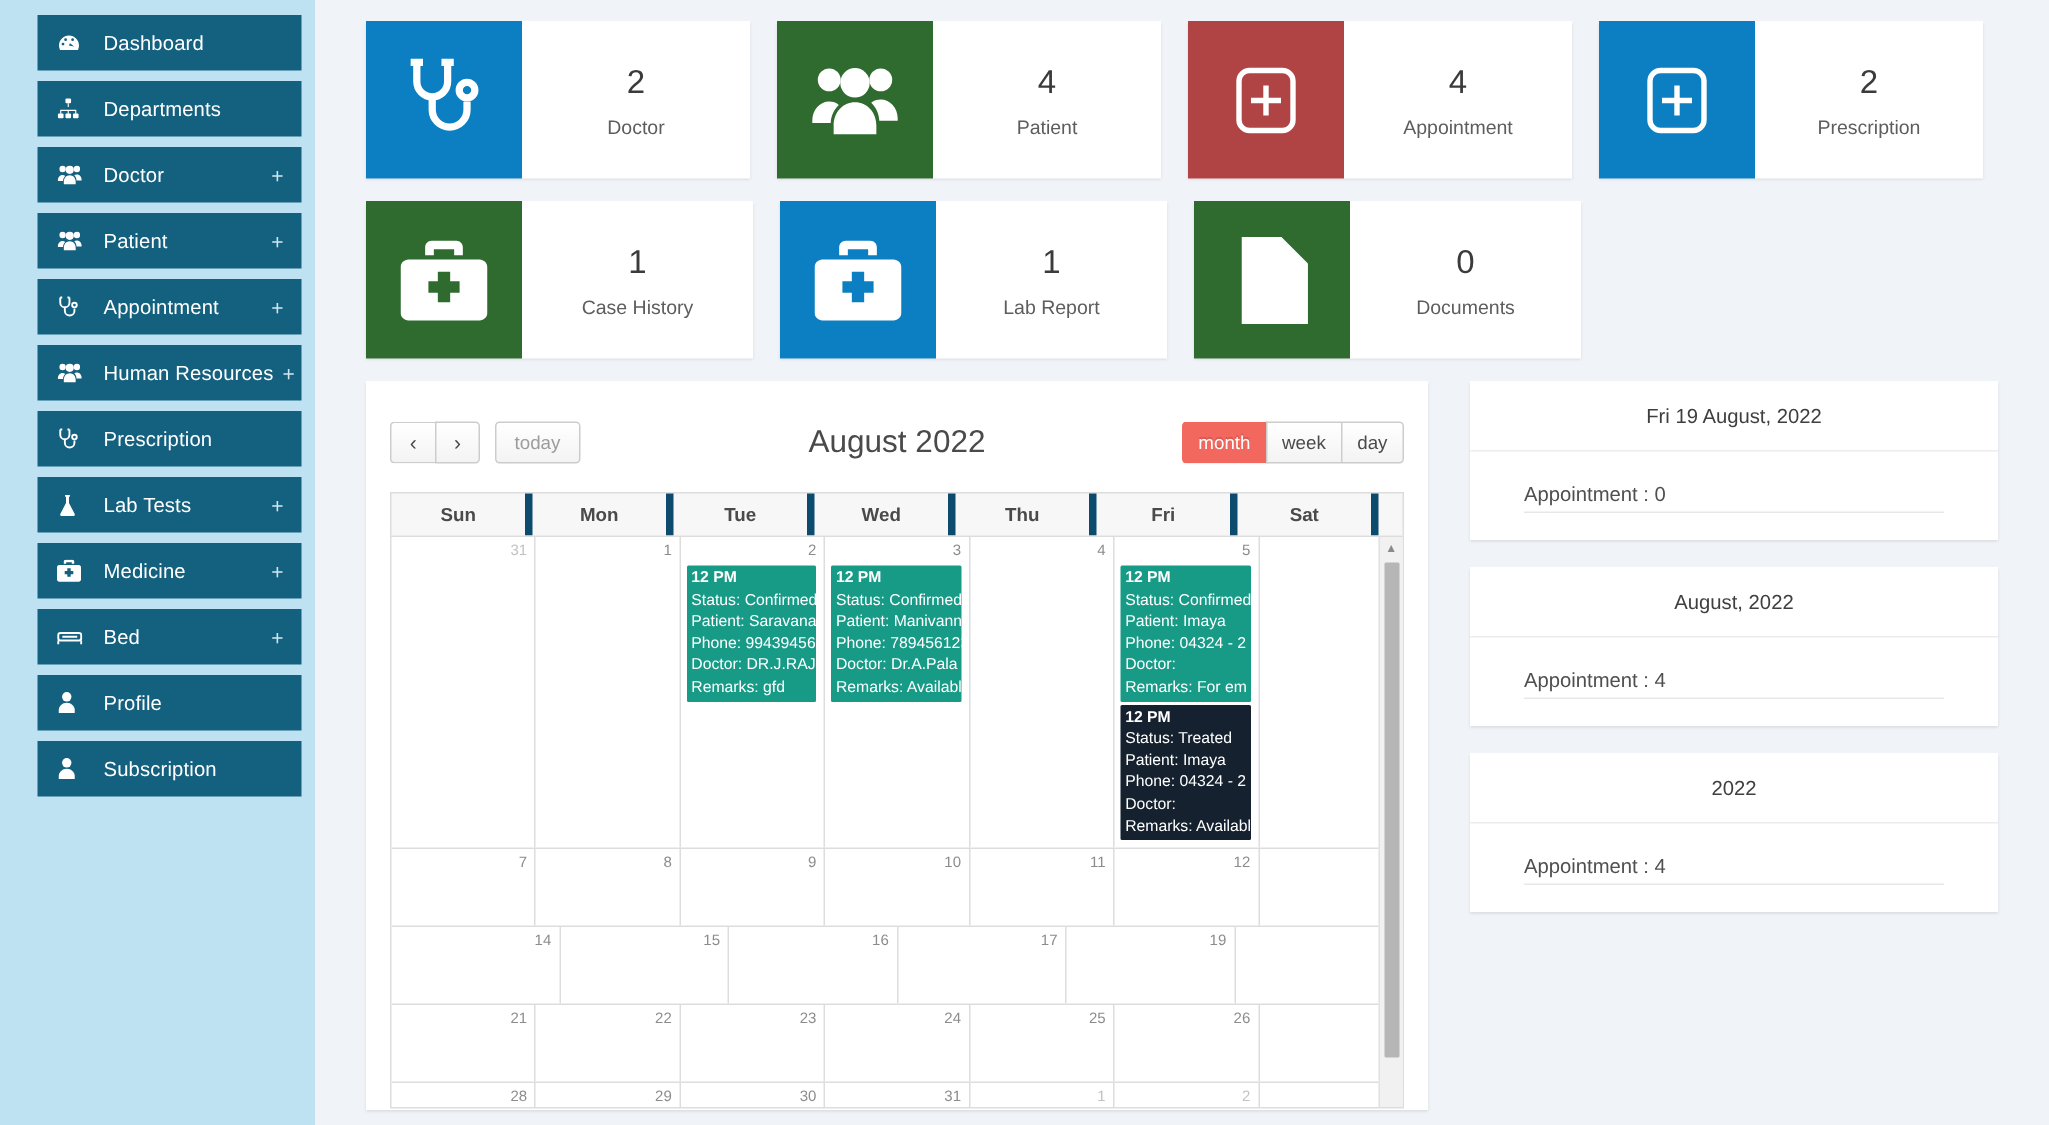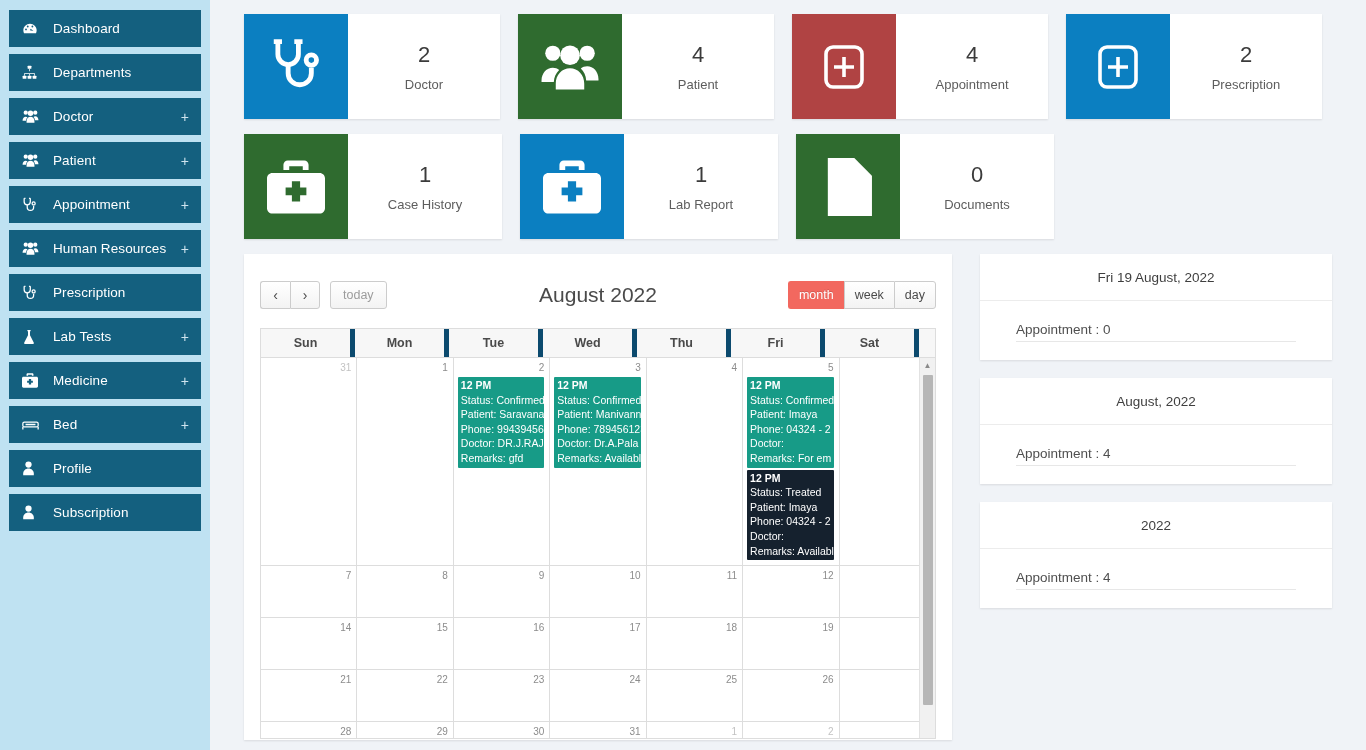--- a/index.html
+++ b/index.html
@@ -21,20 +21,21 @@
   .nav-item {
     display: flex; align-items: center;
     height: 37px;
     background: #14607f;
     color: #ffffff;
     margin-bottom: 7px;
     padding: 0 12px 0 13px;
     font-size: 13.5px;
     cursor: pointer;
     position: relative;
+    margin-left: 16px;
   }
   .nav-item .nav-ico {
     width: 22px; min-width: 22px; height: 16px;
     display: inline-flex; align-items: center; justify-content: flex-start;
     margin-right: 9px;
   }
   .nav-item .nav-ico svg { display:block; }
   .nav-item .nav-label { flex: 1; white-space: nowrap; letter-spacing: .1px; }
   .nav-item .nav-plus {
     font-size: 14px; color: #cfe4ee; font-weight: 400; line-height: 1;
@@ -542,23 +543,20 @@
                   <div class="cal-cell">
                     <div class="daynum">15</div>
                   </div>
                   <div class="cal-cell">
                     <div class="daynum">16</div>
                   </div>
                   <div class="cal-cell">
                     <div class="daynum">17</div>
                   </div>
                   <div class="cal-cell">
-                    <div class="daynum">18</div>
-                  </div>
-                  <div class="cal-cell">
                     <div class="daynum">19</div>
                   </div>
                   <div class="cal-cell">
                     <div class="daynum">20</div>
                   </div>
                 </div>
                 <div class="cal-row row-short">
                   <div class="cal-cell">
                     <div class="daynum">21</div>
                   </div>

